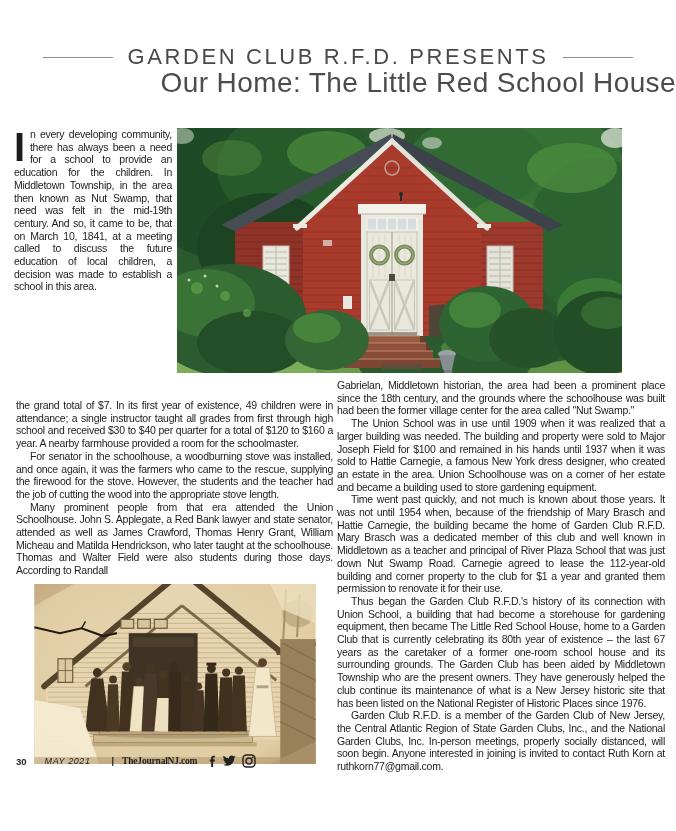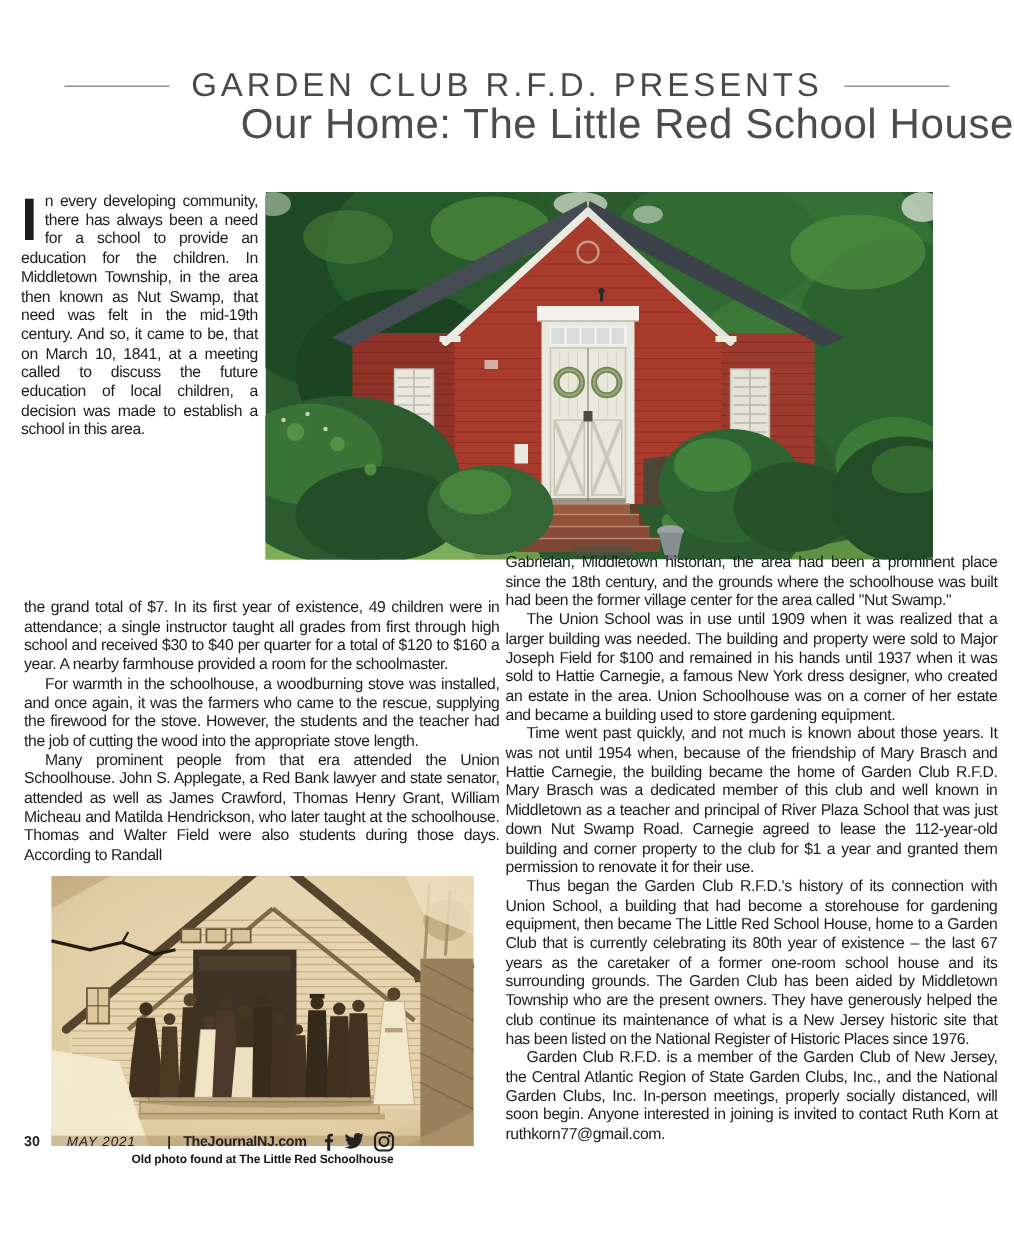--- a/index.html
+++ b/index.html
@@ -14,36 +14,36 @@
   .kicker-rule { width:70px; height:1px; background:#909092; }
   .title { position:absolute; top:67px; left:0; width:676px; text-align:right;
     font-size:28px; color:#4b4c4f; letter-spacing:0.4px; font-weight:400; white-space:nowrap; }
   
   .bodytext { font-size:10.5px; line-height:12.7px; letter-spacing:-0.25px;
     text-align:justify; color:#1d1b1c; }
   .bodytext p { margin:0; }
   .bodytext p.indent { text-indent:14px; }
   .col-narrow { position:absolute; left:14px; top:128px; width:158px; }
   .left-wide  { position:absolute; left:16px; top:399px; width:317px; }
-  .col-right  { position:absolute; left:337px; top:369px; width:328px; }
+  .col-right  { position:absolute; left:337px; top:379px; width:328px; }
   .dropcap { float:left; font-weight:bold; font-size:40px; line-height:34px;
     margin:2px 5px 0 0; color:#1d1b1c; }
   
   .main-photo { position:absolute; left:177px; top:128px; width:445px; height:245px; }
   .main-photo svg, .old-photo svg { display:block; }
   .old-photo-wrap { position:absolute; left:32px; top:584px; width:286px; }
   .old-photo { width:286px; height:180px; }
   .caption { margin-top:4px; text-align:center; font-size:8px; font-weight:bold;
     color:#161414; letter-spacing:-0.1px; }
   
   .footer { position:absolute; left:16px; top:754px; display:flex; align-items:center; color:#242122; }
   .page-num { font-weight:700; font-size:9.5px; margin-right:18px; }
   .issue { font-size:9px; letter-spacing:.6px; margin-right:21px;font-style:italic; }
   .divider { font-weight:700; margin-right:8px; font-size:9px; }
-  .website { font-weight:700; font-size:9.5px; margin-right:10px; letter-spacing:-0.2px; }
+  .website { font-weight:700; font-size:9.5px; margin-right:10px; letter-spacing:-0.2px;font-family:Liberation Serif, serif; }
   .social { display:flex; gap:6px; align-items:center; }
   .social svg { display:block; }
 </style>
 </head>
 <body>
 
 <div class="page">
 
   <div class="kicker-row">
     <div class="kicker-rule"></div>
@@ -197,21 +197,21 @@
         <ellipse cx="298" cy="182" rx="26" ry="18" fill="#478a3c" opacity="0.8"></ellipse>
         <ellipse cx="352" cy="210" rx="40" ry="30" fill="#275229"></ellipse>
         <ellipse cx="425" cy="205" rx="48" ry="42" fill="#224d27"></ellipse>
         <ellipse cx="430" cy="185" rx="26" ry="16" fill="#3a7434" opacity="0.7"></ellipse>
       </g>
     </svg>
   </div>
 
   <div class="left-wide bodytext">
     <p>the grand total of $7. In its first year of existence, 49 children were in attendance; a single instructor taught all grades from first through high school and received $30 to $40 per quarter for a total of $120 to $160 a year. A nearby farmhouse provided a room for the schoolmaster.</p>
-    <p class="indent">For warmth in the schoolhouse, a woodburning stove was installed, and once again, it was the farmers who came to the rescue, supplying the firewood for the stove. However, the students and the teacher had the job of cutting the wood into the appropriate stove length.</p>
+    <p class="indent">For senator in the schoolhouse, a woodburning stove was installed, and once again, it was the farmers who came to the rescue, supplying the firewood for the stove. However, the students and the teacher had the job of cutting the wood into the appropriate stove length.</p>
     <p class="indent">Many prominent people from that era attended the Union Schoolhouse. John S. Applegate, a Red Bank lawyer and state senator, attended as well as James Crawford, Thomas Henry Grant, William Micheau and Matilda Hendrickson, who later taught at the schoolhouse. Thomas and Walter Field were also students during those days. According to Randall</p>
   </div>
 
   <div class="col-right bodytext">
     <p>Gabrielan, Middletown historian, the area had been a prominent place since the 18th century, and the grounds where the schoolhouse was built had been the former village center for the area called "Nut Swamp."</p>
     <p class="indent">The Union School was in use until 1909 when it was realized that a larger building was needed. The building and property were sold to Major Joseph Field for $100 and remained in his hands until 1937 when it was sold to Hattie Carnegie, a famous New York dress designer, who created an estate in the area. Union Schoolhouse was on a corner of her estate and became a building used to store gardening equipment.</p>
     <p class="indent">Time went past quickly, and not much is known about those years. It was not until 1954 when, because of the friendship of Mary Brasch and Hattie Carnegie, the building became the home of Garden Club R.F.D. Mary Brasch was a dedicated member of this club and well known in Middletown as a teacher and principal of River Plaza School that was just down Nut Swamp Road. Carnegie agreed to lease the 112-year-old building and corner property to the club for $1 a year and granted them permission to renovate it for their use.</p>
     <p class="indent">Thus began the Garden Club R.F.D.'s history of its connection with Union School, a building that had become a storehouse for gardening equipment, then became The Little Red School House, home to a Garden Club that is currently celebrating its 80th year of existence – the last 67 years as the caretaker of a former one-room school house and its surrounding grounds. The Garden Club has been aided by Middletown Township who are the present owners. They have generously helped the club continue its maintenance of what is a New Jersey historic site that has been listed on the National Register of Historic Places since 1976.</p>
     <p class="indent">Garden Club R.F.D. is a member of the Garden Club of New Jersey, the Central Atlantic Region of State Garden Clubs, Inc., and the National Garden Clubs, Inc. In-person meetings, properly socially distanced, will soon begin. Anyone interested in joining is invited to contact Ruth Korn at ruthkorn77@gmail.com.</p>
   </div>
@@ -293,21 +293,20 @@
           <polygon points="0,118 46,126 66,183 0,183" fill="#f4ebd2" opacity="0.95"></polygon>
           <polygon points="240,0 286,0 286,40 252,26" fill="#eee0bf" opacity="0.8"></polygon>
           <path d="M0 44 L26 50 L48 45 L70 53 L84 50" stroke="#241c12" stroke-width="2.2" fill="none"></path>
           <path d="M48 45 L52 38" stroke="#241c12" stroke-width="1.5" fill="none"></path>
           <polygon points="0,0 40,0 0,22" fill="#b99e74" opacity="0.55"></polygon>
           <polygon points="286,183 240,183 286,160" fill="#b99e74" opacity="0.5"></polygon>
           <rect x="0" y="176" width="286" height="7" fill="#ab9067" opacity="0.5"></rect>
         </g>
       </svg>
     </div>
-    <div class="caption">Old photo found at The Little Red Schoolhouse</div>
   </div>
 
   <div class="footer">
     <span class="page-num">30</span>
     <span class="issue">MAY 2021</span>
     <span class="divider">|</span>
     <span class="website">TheJournalNJ.com</span>
     <span class="social">
       <svg width="9" height="14" viewBox="0 0 10 14">
         <path d="M8.8 1.2H7.2c-1.6 0-2.6 1-2.6 2.7v1.5H3v2.1h1.6v6.3h2.2V7.5h1.8l.3-2.1h-2V4.1c0-.6.2-1 .9-1h1z" fill="#242122"></path>

